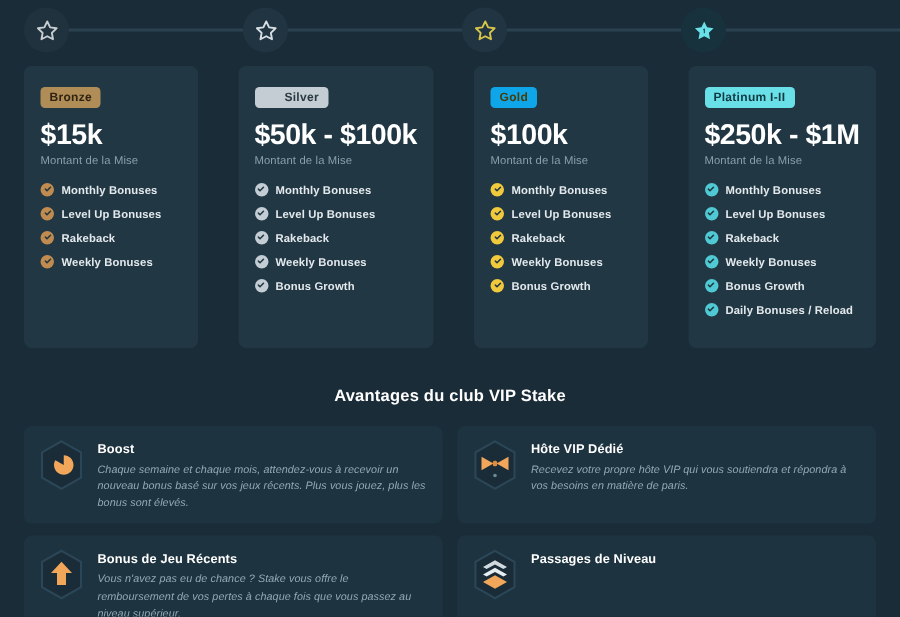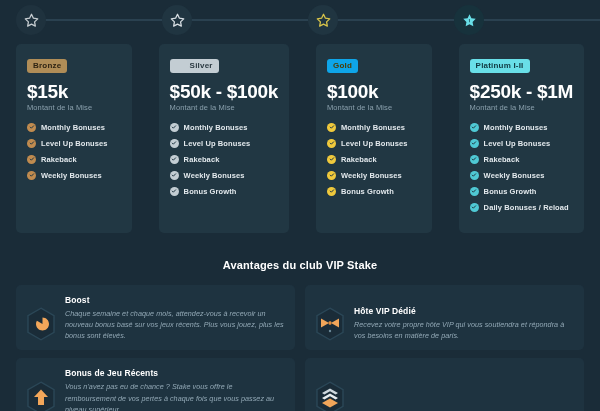--- a/index.html
+++ b/index.html
@@ -123,21 +123,21 @@
     padding: 14px 16px 0 16px;
     align-content: flex-start;
   }
   .benefit {
     width: calc(50% - 5px);
     background: #1e3340;
     border-radius: 5px;
     padding: 9px 10px;
     display: flex;
     gap: 9px;
-    align-items: flex-end;
+    align-items: flex-start;
   }
   .hexicon {
     position: relative;
     width: 30px; height: 34px;
     flex: 0 0 auto;
   }
   .hexicon svg { display: block; }
   .b-text { padding-top: 1px; }
   .b-title {
     color: #ffffff;
@@ -444,16 +444,17 @@
   <div class="benefit">
     <div class="hexicon">
       <svg width="30" height="34" viewBox="0 0 30 34">
         <path d="M15 1.2 28 8.6v16.8L15 32.8 2 25.4V8.6z" fill="#1a2c38" stroke="#2b4757" stroke-width="1.4"></path>
         <path d="M7 12 15 7.5 23 12l-2.4 1.4L15 10.3 9.4 13.4z" fill="#cfd9df"></path>
         <path d="M7 17 15 12.5 23 17l-2.4 1.4L15 15.3 9.4 18.4z" fill="#e7edf0"></path>
         <path d="M7 22 15 17.5 23 22l-8 4.5z" fill="#f2a65a"></path>
       </svg>
     </div>
     <div class="b-text">
+      <div class="b-title">Passages de Niveau</div>
     </div>
   </div>
 
 </div>
 
 </body></html>

